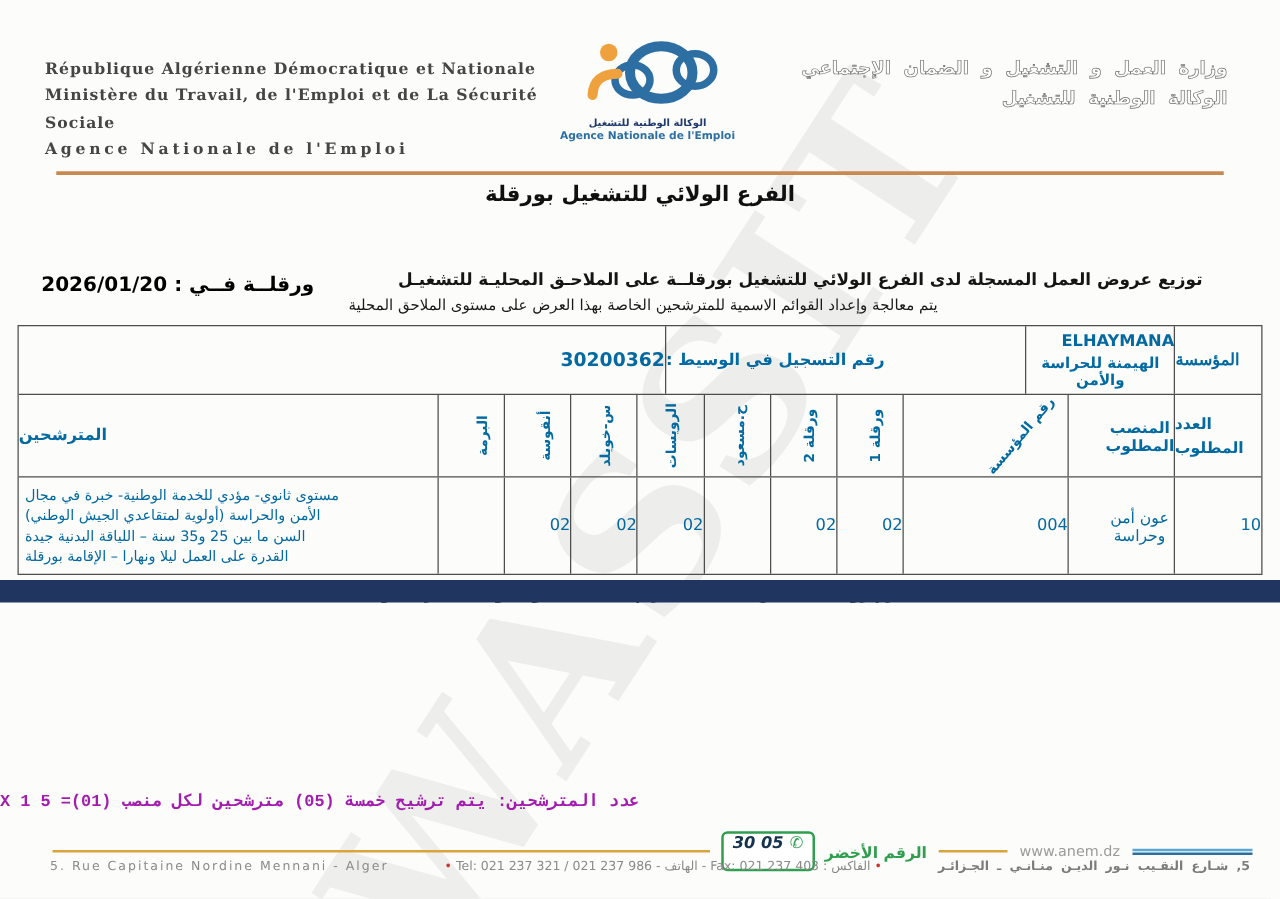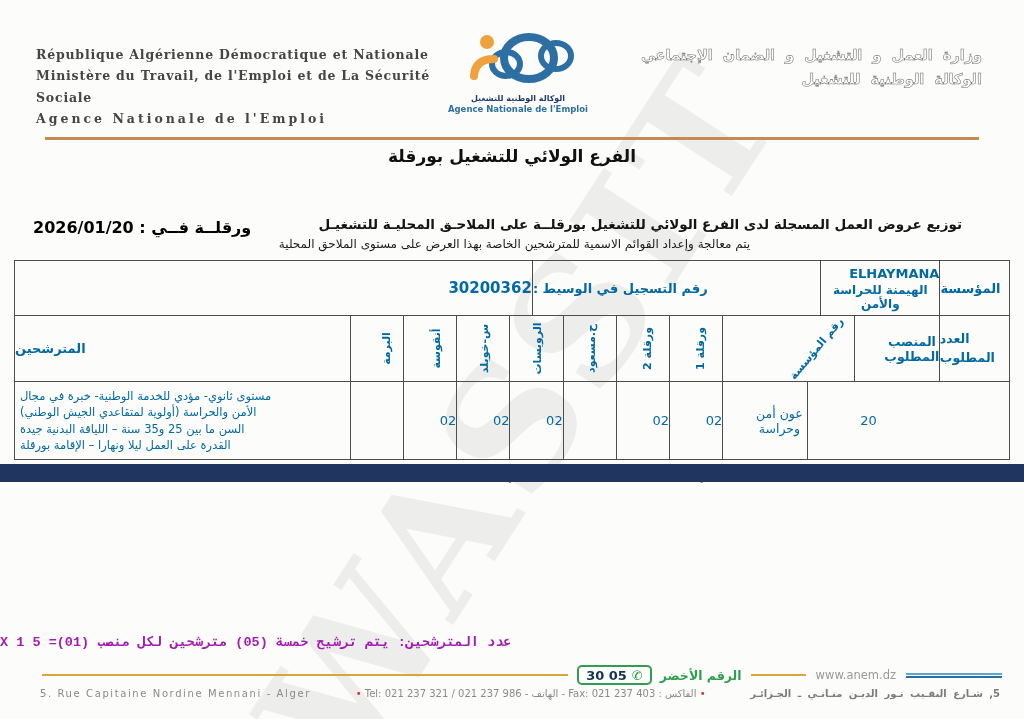--- a/index.html
+++ b/index.html
@@ -38,41 +38,41 @@
     font-size:12px; color:#1a1a1a; margin-top:5px; }
 
   
   .emp-table { margin:9px 14px 0; border:1px solid #4d4d4d; background:transparent; }
   .trow { display:flex; align-items:stretch; }
   .trow + .trow { border-top:1px solid #4d4d4d; }
   .cell { display:flex; flex-direction:column; align-items:flex-end; justify-content:center;
     text-align:center; color:#0369a1; }
   .cell + .cell { border-left:1px solid #4d4d4d; }
   .r1 { height:54px; } .r2 { height:66px; } .r3 { height:78px; }
-  .w-num{width:52%;} .w-reg{width:29%;} .w-co{width:12%;} .w-etab{width:7%;}
+  .w-num{width:52%;} .w-reg{width:29%;} .w-co{width:12%;} .w-etab{width:7%;font-family:Liberation Serif, serif;}
   .w-note{width:33.7%;} .w-br{width:5.35%;} .w-org{width:13.3%;} .w-post{width:8.5%;} .w-cnt{width:7.05%;}
   .bold { font-weight:bold; }
   .fs15{font-size:15px;} .fs13{font-size:13px;} .fs12{font-size:12.5px;padding-left:29px;}
   .rtl { direction:rtl; }
   .co-ar { font-size:12px; font-weight:bold; direction:rtl; margin-top:2px; }
   .vert { transform:rotate(-90deg); white-space:nowrap; font-size:11px; font-weight:bold; direction:rtl; }
   .diag { transform:rotate(-50deg); white-space:nowrap; font-size:11px; font-weight:bold; direction:rtl; }
   .note-data { direction:rtl; font-size:11.5px; line-height:1.4; padding:2px 5px; }
   .cnt-hdr div { font-size:12.5px; font-weight:bold; line-height:1.5; }
 
   .footnote { direction:rtl; text-align:center; font-weight:bold; font-size:12.5px; color:#151515; margin-top:7px; }
 
   .candidates { position:absolute; top:633px; left:0; right:0; direction:rtl; text-align:left;
     font-weight:bold; font-size:13.5px; color:#a21caf;font-family:Liberation Mono, monospace; }
 
   
   .footer-deco { position:absolute; top:665px; left:42px; right:22px; display:flex; align-items:center; }
   .gold-line { flex:1; border-top:2.5px solid #d9a43c; margin-right:9px; }
-  .green-badge { display:flex; align-items:flex-end; gap:5px; border:2px solid #2f9e4f; border-radius:5px;
-    padding:0 7px; background:#fff; font-weight:bold; font-size:13px; color:#15324f; height:20px; }
+  .green-badge { display:flex; align-items:flex-start; gap:5px; border:2px solid #2f9e4f; border-radius:5px;
+    padding:0 7px; background:#fff; font-weight:bold; font-size:13px; color:#15324f; height:32px;font-style:italic; }
   .phone-ic { color:#2f9e4f; font-size:13px; font-weight:bold; }
   .green-label { color:#2f9e4f; font-weight:bold; font-size:12.5px; margin:0 9px 0 8px; direction:rtl; }
   .short-gold { width:55px; border-top:2.5px solid #d9a43c; margin-right:10px; }
   .site { color:#9a9a9a; font-size:11.5px; margin-right:10px; }
   .blue-line { width:96px; height:5px; border-top:2px solid #5aa7d8; border-bottom:2px solid #2a6f9e; }
 
   .address { position:absolute; top:688px; left:40px; right:24px; display:flex;
     justify-content:space-between; align-items:baseline; font-size:10px; color:#8a8a8a; }
   .addr-fr { letter-spacing:1.6px; white-space:nowrap; }
   .addr-mid { white-space:nowrap; color:#8a8a8a; }
@@ -175,22 +175,23 @@
           <div>السن ما بين 25 و35 سنة – اللياقة البدنية جيدة</div>
           <div>القدرة على العمل ليلا ونهارا – الإقامة بورقلة</div>
         </div>
         <div class="cell w-br fs13"></div>
         <div class="cell w-br fs13">02</div>
         <div class="cell w-br fs13">02</div>
         <div class="cell w-br fs13">02</div>
         <div class="cell w-br fs13"></div>
         <div class="cell w-br fs13">02</div>
         <div class="cell w-br fs13">02</div>
+        <div class="cell w-org fs13">004</div>
         <div class="cell w-post fs12 rtl">عون أمن وحراسة</div>
-        <div class="cell w-cnt fs13">20</div>
+        <div class="cell w-cnt fs13">10</div>
       </div>
 
     </div>
 
     <div class="footnote">يلزم رؤساء الملاحق المحلية باحترام الآجال القانونية وعدد المترشحين.</div>
 
     <div class="candidates">عدد المترشحين: يتم ترشيح خمسة (05) مترشحين لكل منصب (01)= 5 X 1</div>
 
     <div class="footer-deco">
       <div class="gold-line"></div>

